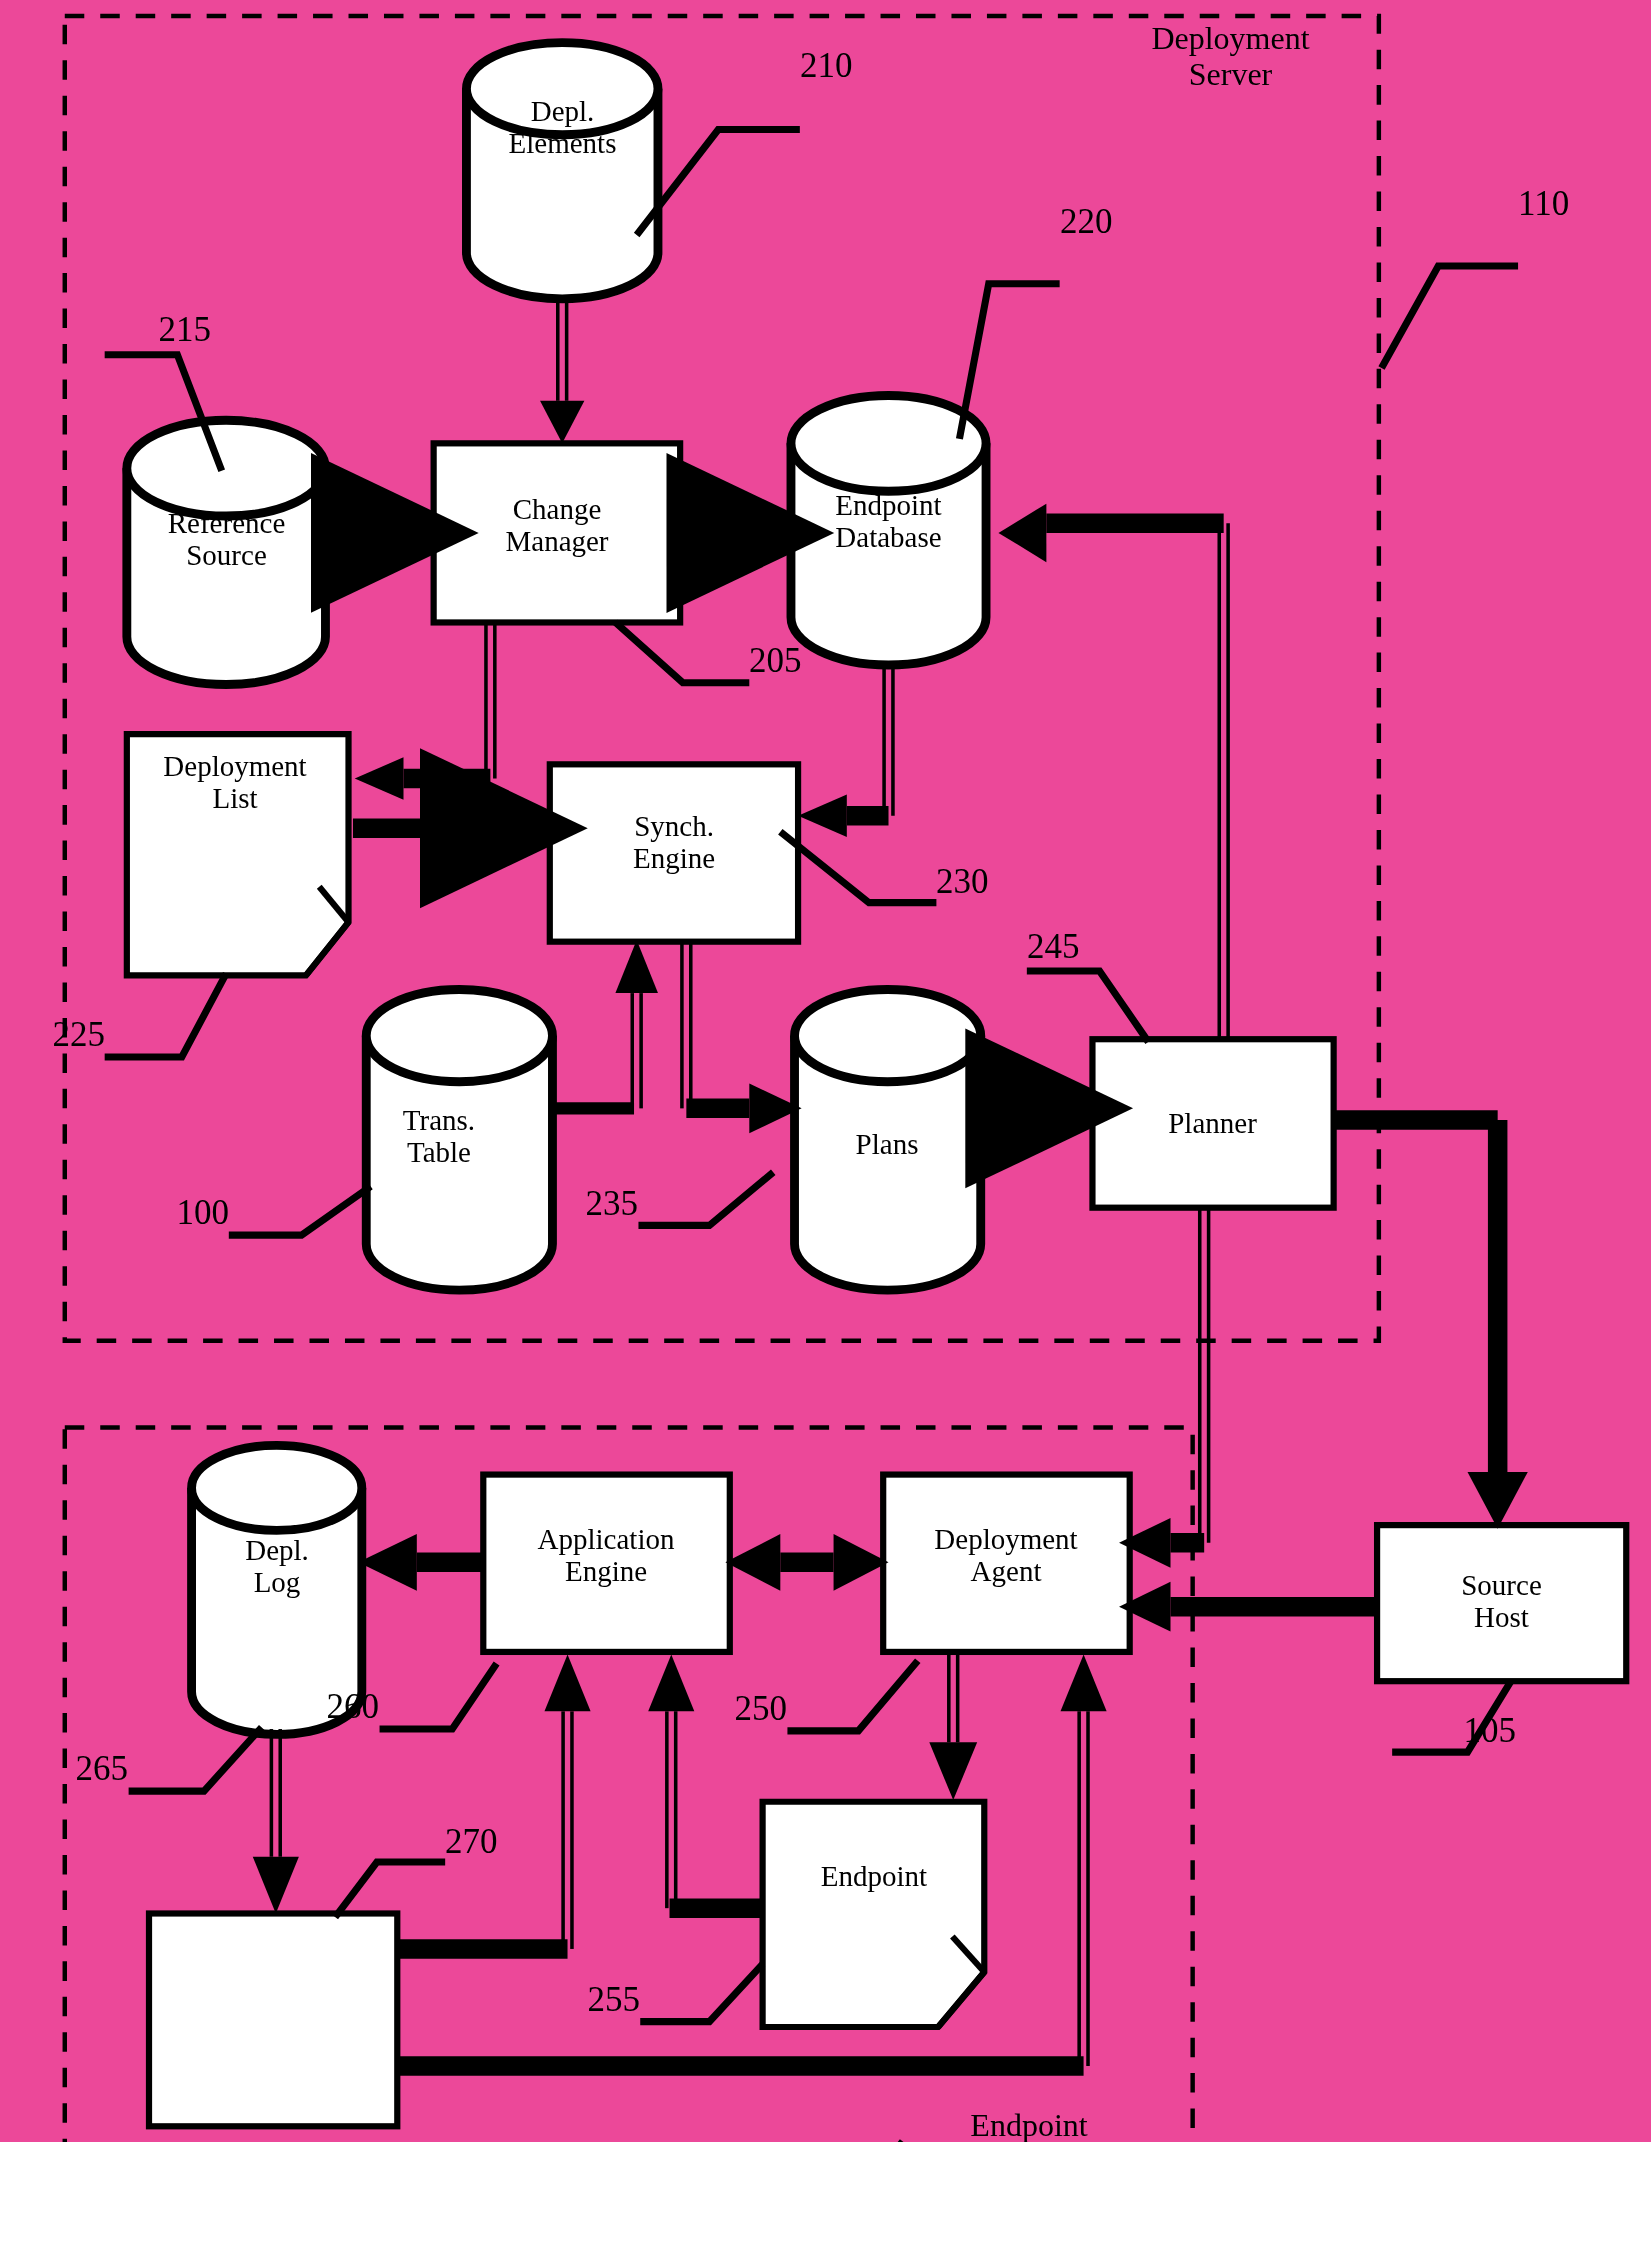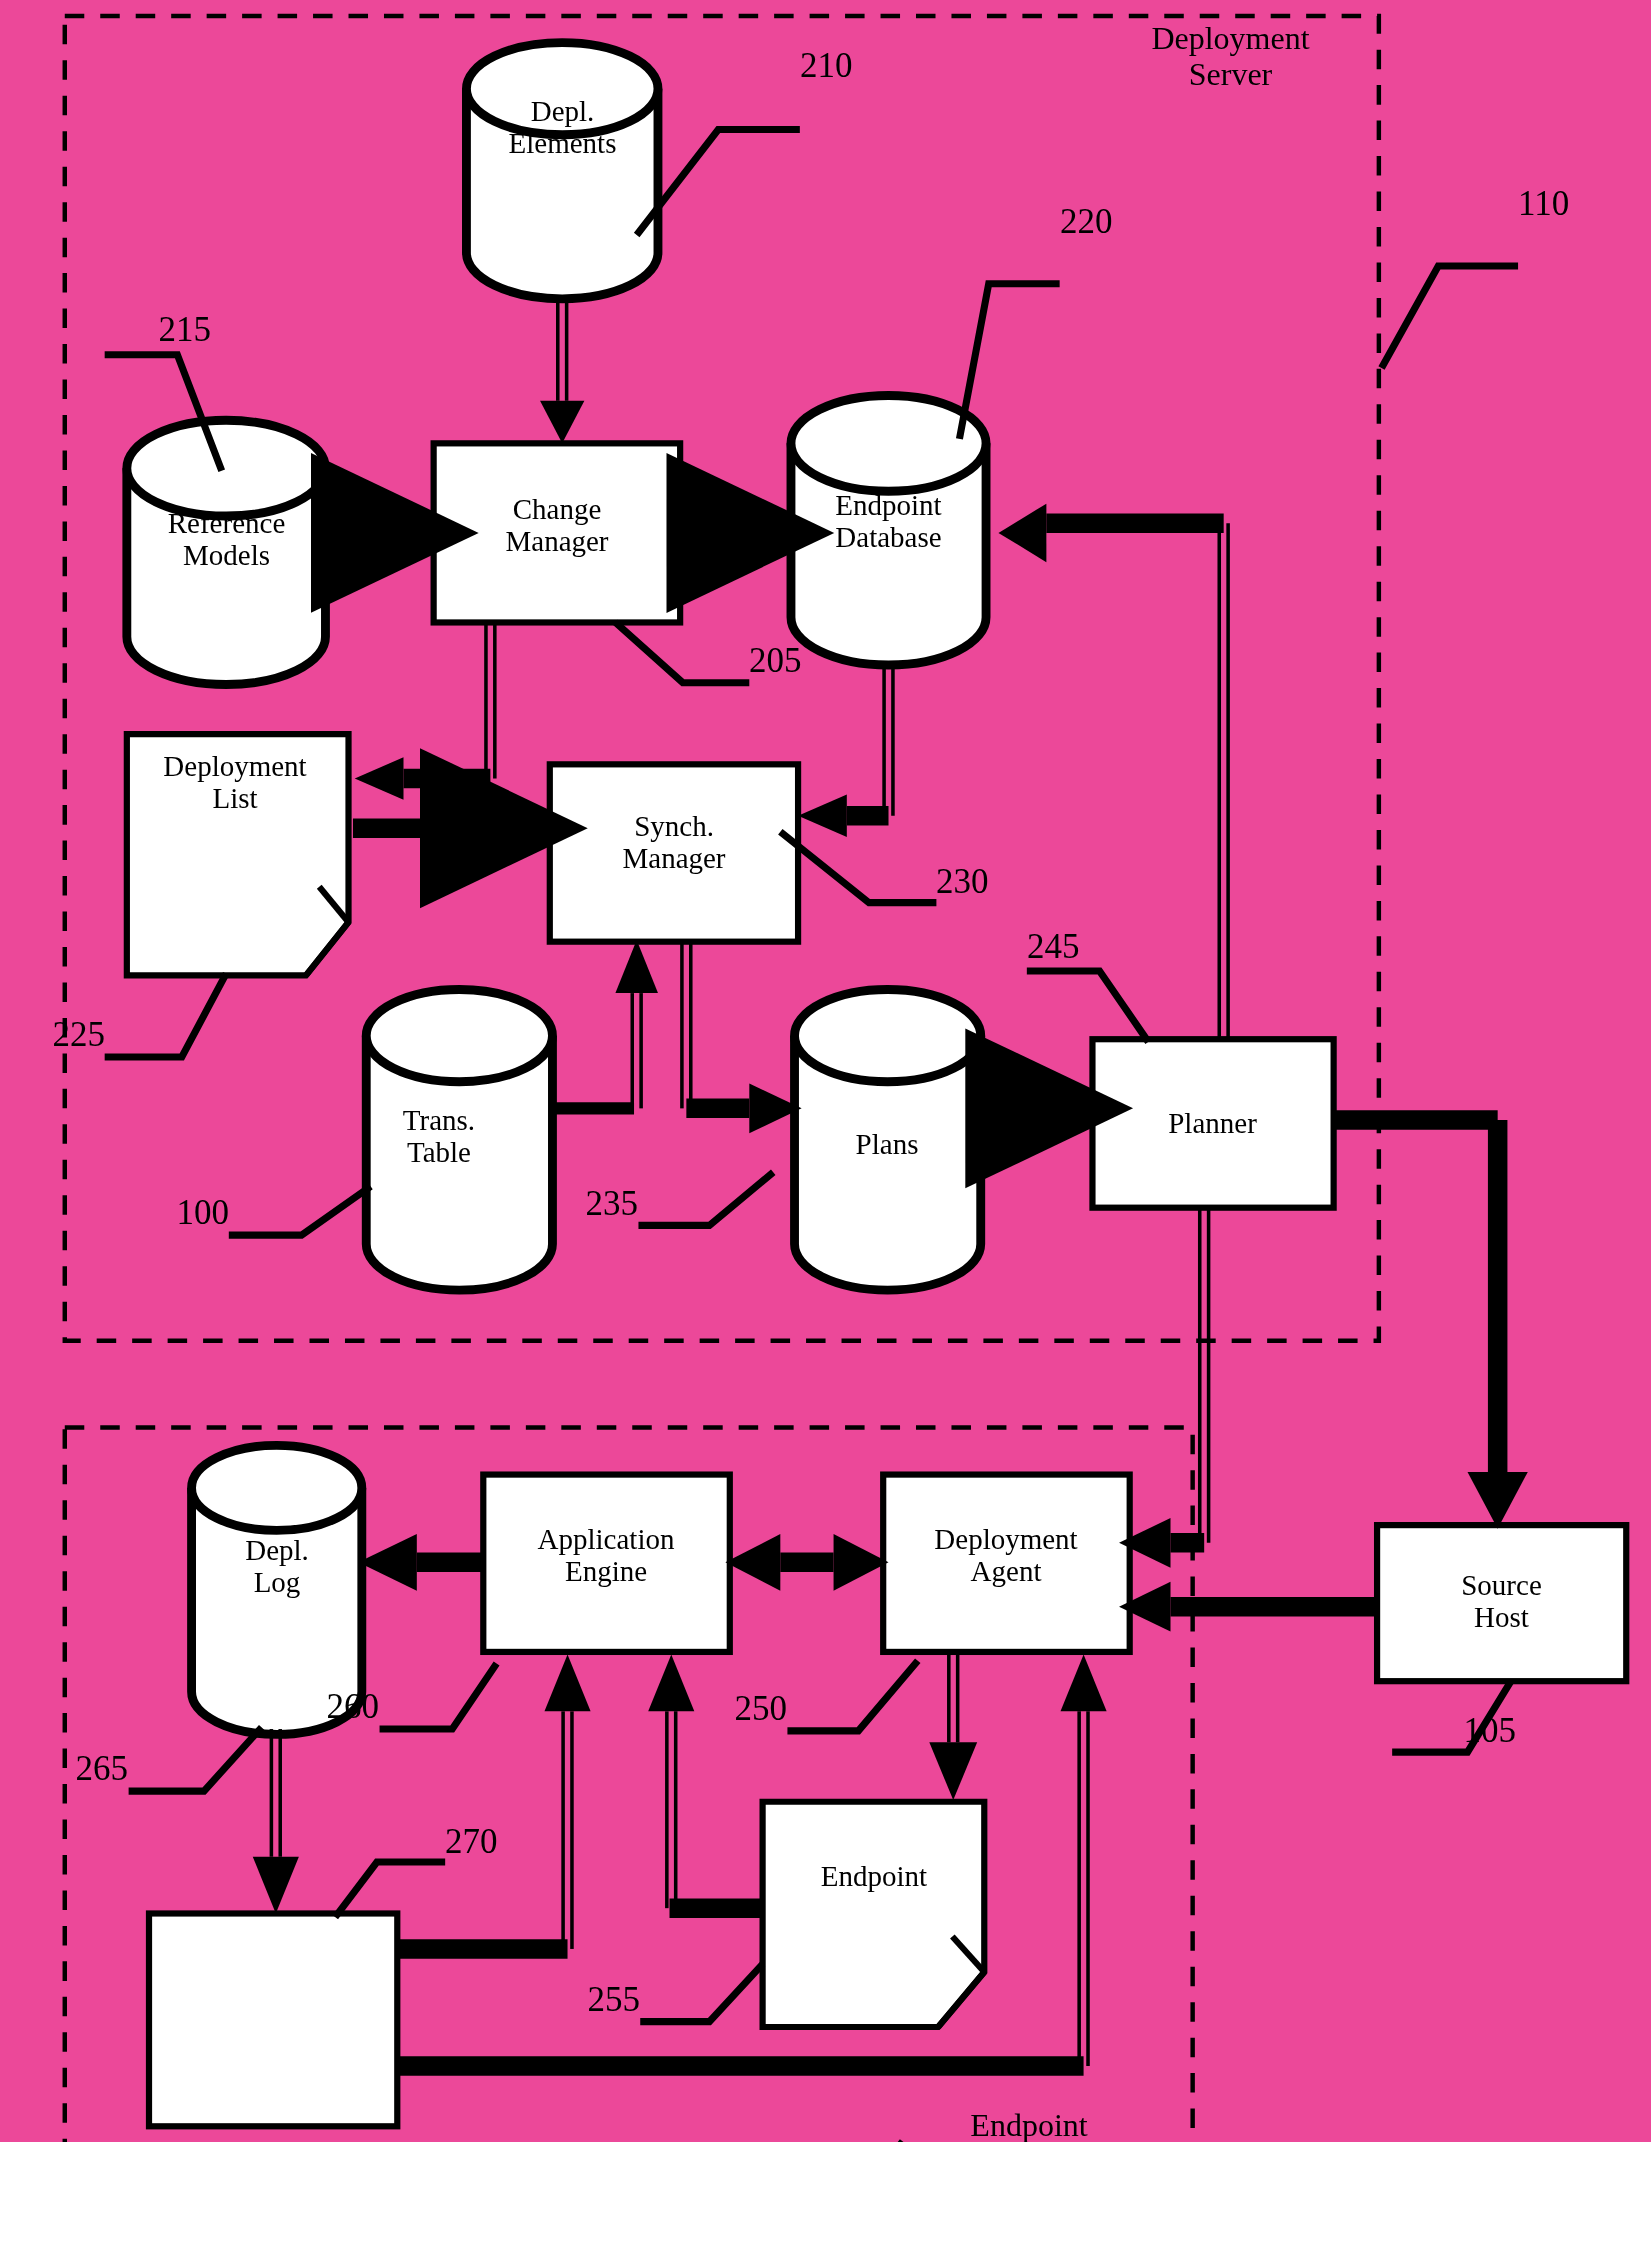--- a/index.html
+++ b/index.html
@@ -212,29 +212,29 @@
     <path d="M378,2162 L425,2100 L502,2100" fill="none" stroke="#000" stroke-width="8"></path>
   </svg>
 
   <div class="lbl zone-label" style="left:1115px;top:21px;width:231px;">Deployment
 Server</div>
   <div class="lbl zone-label" style="left:927px;top:2108px;width:204px;">Endpoint</div>
 
   <div class="lbl node-label" style="left:465px;top:95px;width:195px;">Depl.
 Elements</div>
   <div class="lbl node-label" style="left:127px;top:507px;width:199px;">Reference
-Models</div>
+Source</div>
   <div class="lbl node-label" style="left:434px;top:493px;width:246px;text-align:center;">Change
 Manager</div>
   <div class="lbl node-label" style="left:791px;top:489px;width:195px;">Endpoint
 Database</div>
   <div class="lbl node-label" style="left:124px;top:750px;width:222px;">Deployment
 List</div>
   <div class="lbl node-label" style="left:550px;top:810px;width:248px;">Synch.
-Manager</div>
+Engine</div>
   <div class="lbl node-label" style="left:346px;top:1104px;width:186px;">Trans.
 Table</div>
   <div class="lbl node-label" style="left:794px;top:1128px;width:186px;">Plans</div>
   <div class="lbl node-label" style="left:1092px;top:1107px;width:241px;">Planner</div>
   <div class="lbl node-label" style="left:1377px;top:1569px;width:249px;">Source
 Host</div>
   <div class="lbl node-label" style="left:192px;top:1534px;width:170px;">Depl.
 Log</div>
   <div class="lbl node-label" style="left:483px;top:1523px;width:246px;">Application
 Engine</div>

